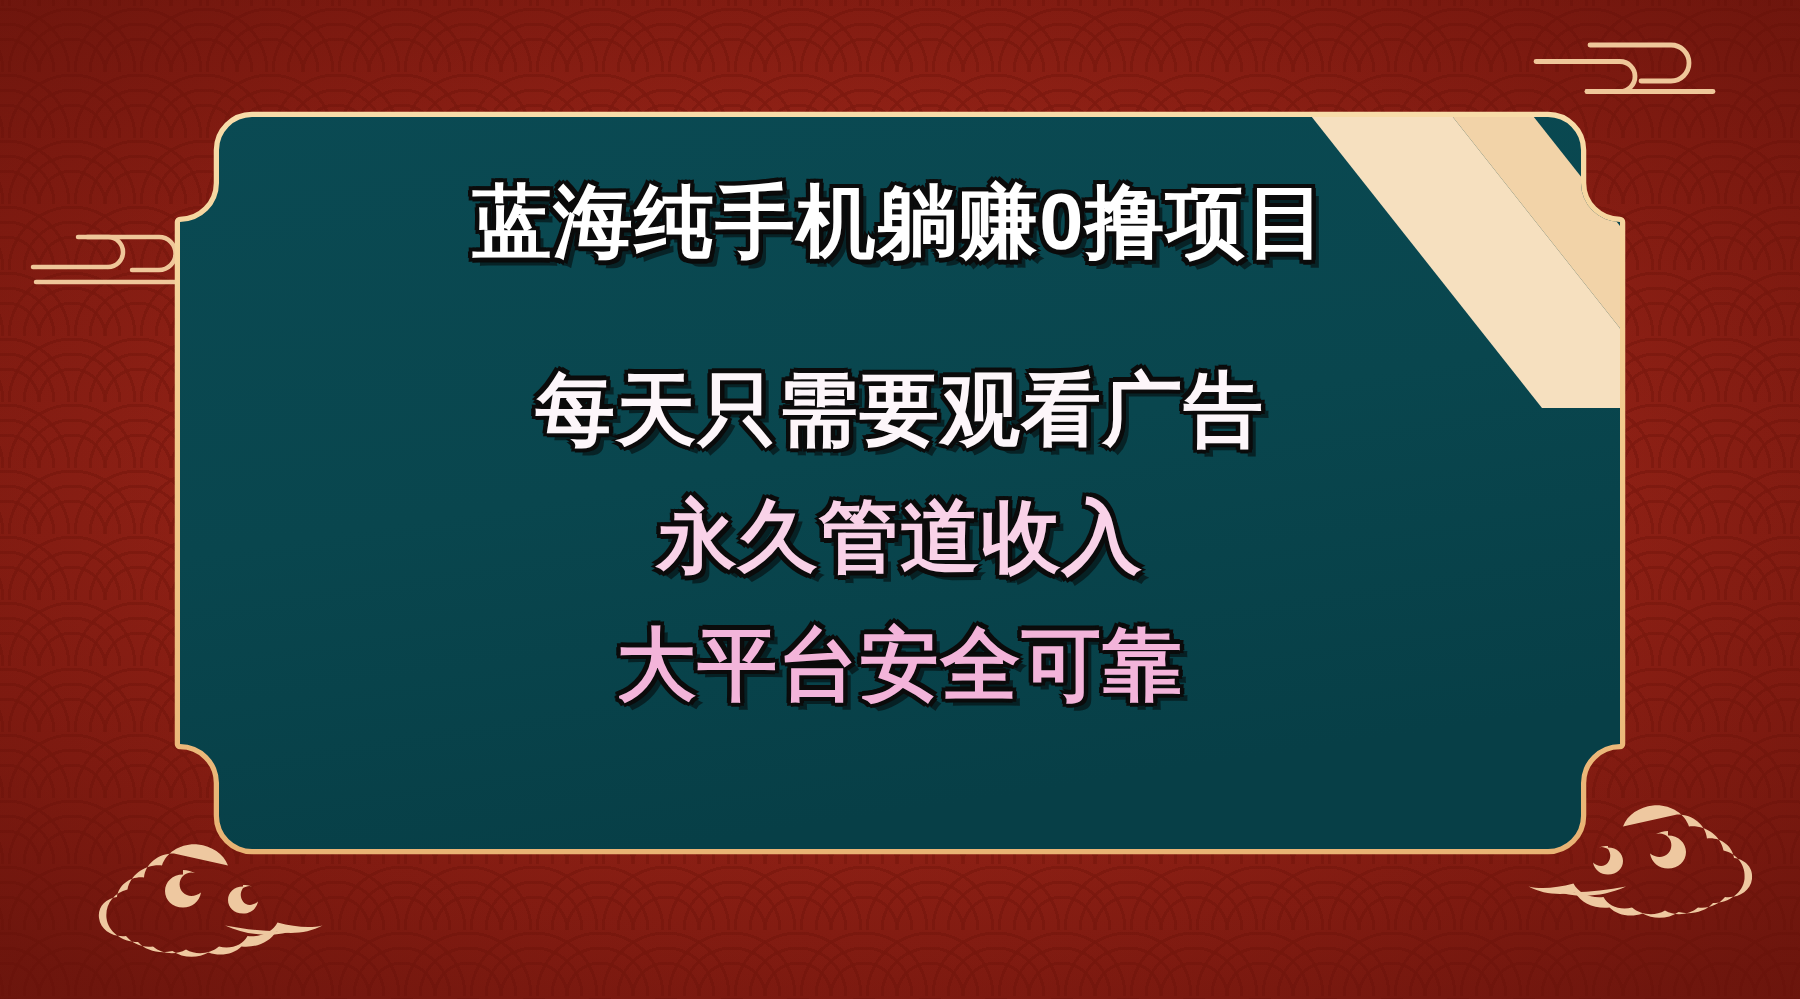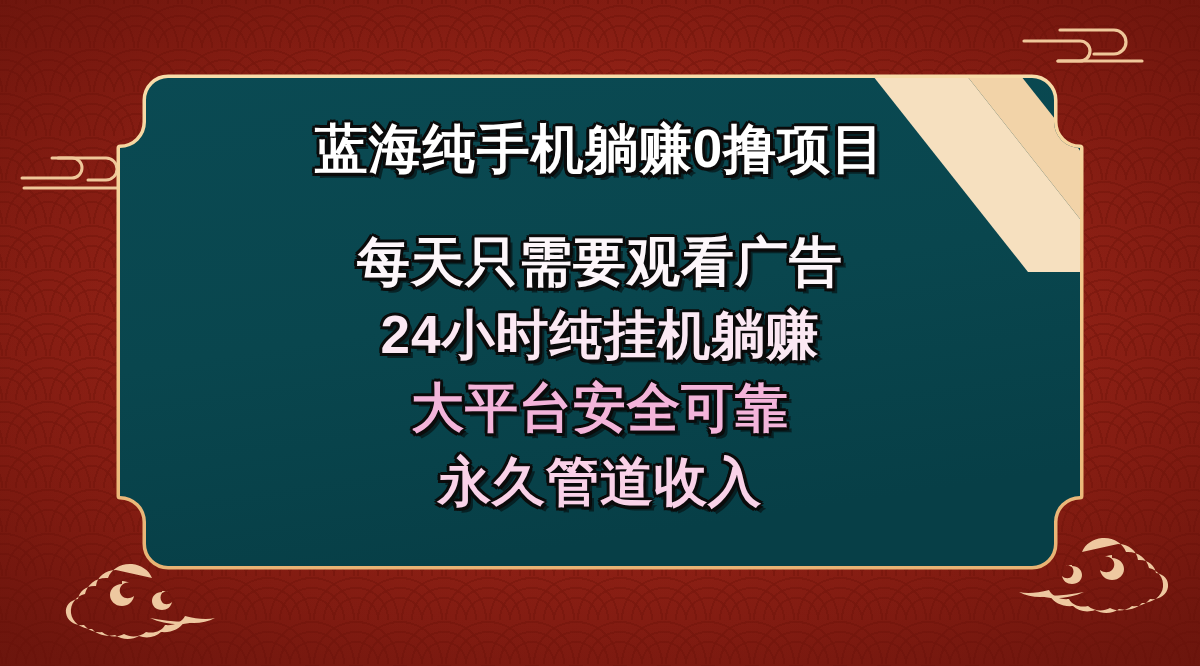--- a/index.html
+++ b/index.html
@@ -105,20 +105,21 @@
     top: 0;
     width: 976px;
     height: 500px;
     display: flex;
     flex-direction: column;
     align-items: center;
     justify-content: flex-start;
     padding-top: 40px;
     box-sizing: border-box;
     z-index: 5;
+    gap: 12px;
   }
   .line {
     font-family: "Liberation Sans", "DejaVu Sans", sans-serif;
     font-weight: 700;
     font-size: 53px;
     line-height: 1.38;
     letter-spacing: 1px;
     white-space: nowrap;
     text-shadow:
       -2.5px -2.5px 0 #0b0b0b,
@@ -264,19 +265,18 @@
             <polygon fill="#F6E0BF" points="742,-20 836,-20 1010,200 916,200"></polygon>
             <polygon fill="#F2D3A8" points="836,-20 890,-20 1064,200 1010,200"></polygon>
           </g>
         </g>
       </svg>
     </div>
 
     <div id="headline">
       <div class="line l1" style="color: rgb(255, 255, 255);">蓝海纯手机躺赚0撸项目</div>
       <div class="line l2" style="color: rgb(253, 246, 250); margin-top: 40px;">每天只需要观看广告</div>
-      <div class="line l3" style="color: rgb(251, 232, 243);">24小时纯挂机躺赚</div>
+      <div class="line l4" style="color: rgb(249, 210, 232);">永久管道收入</div>
       <div class="line l5" style="color: rgb(243, 180, 218);">大平台安全可靠</div>
-      <div class="line l4" style="color: rgb(249, 210, 232);">永久管道收入</div>
     </div>
 
   </div>
 </div>
 
 </body></html>

